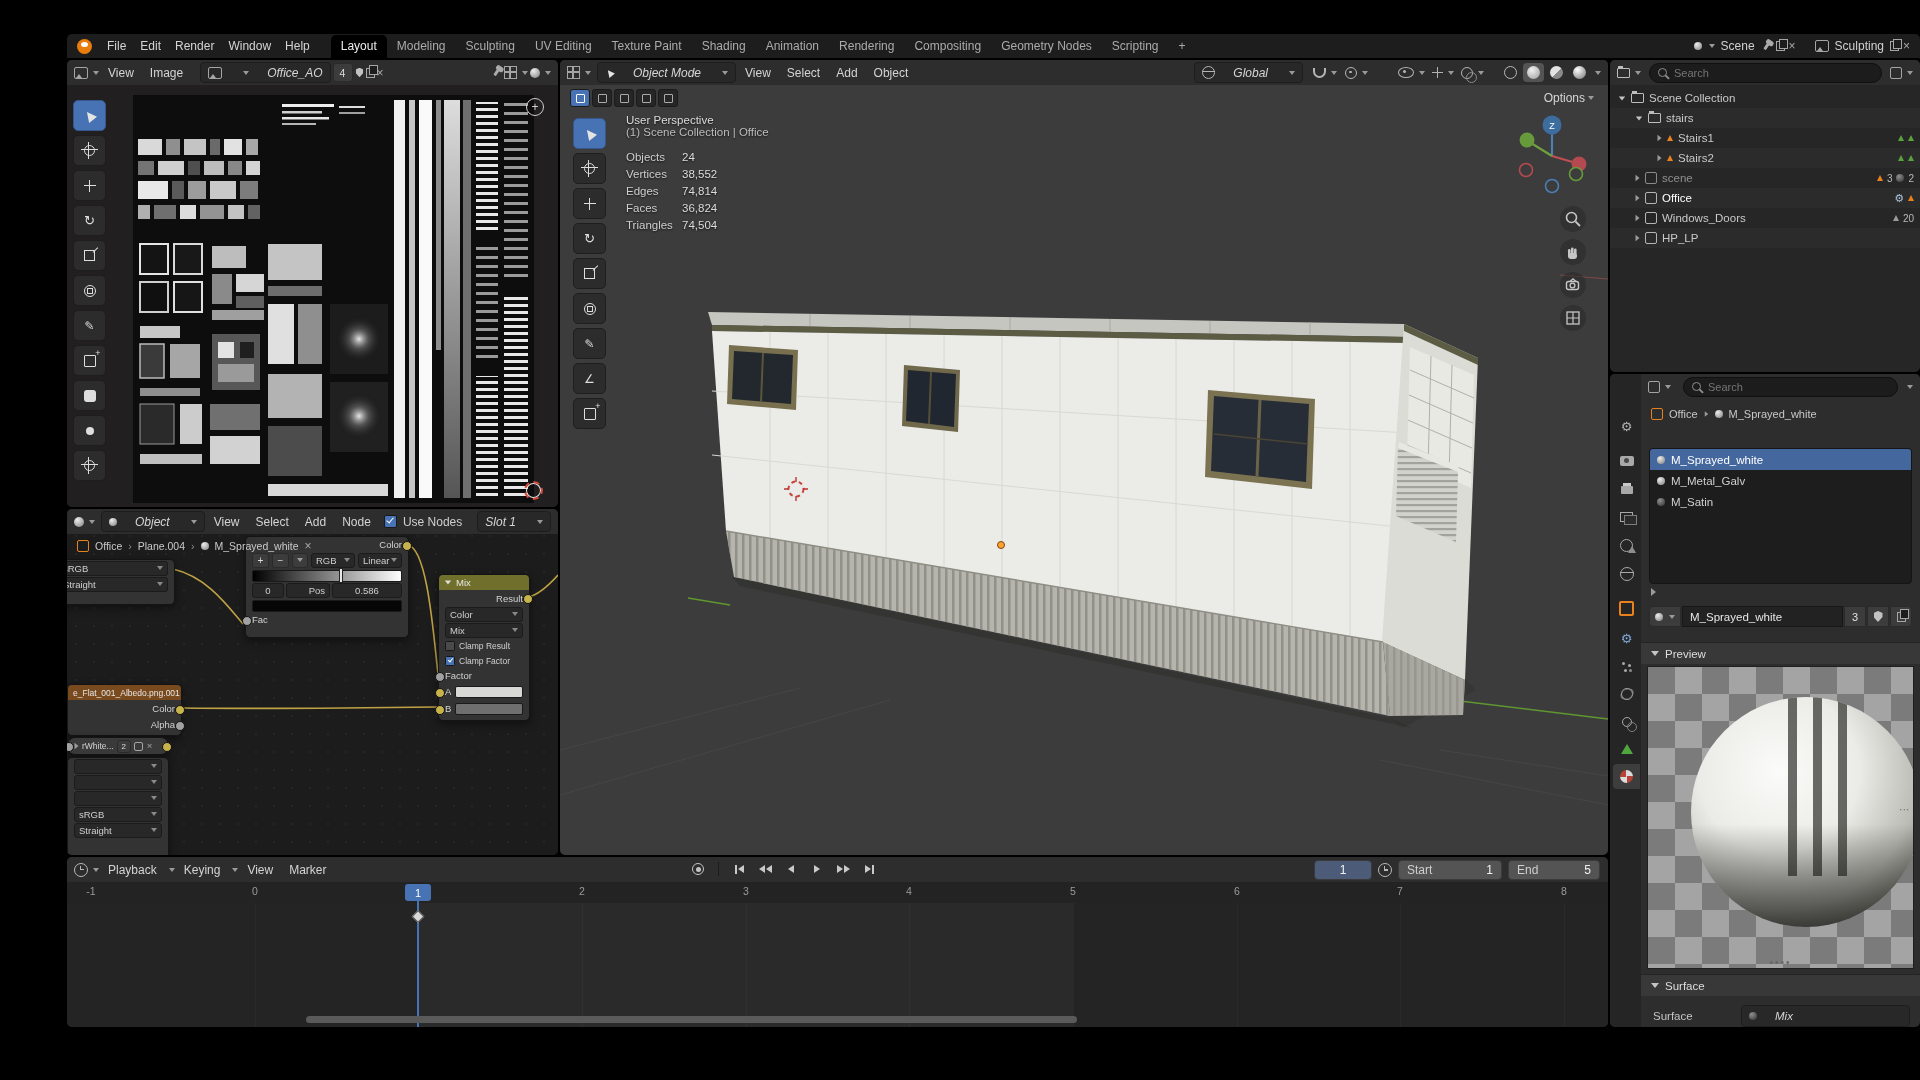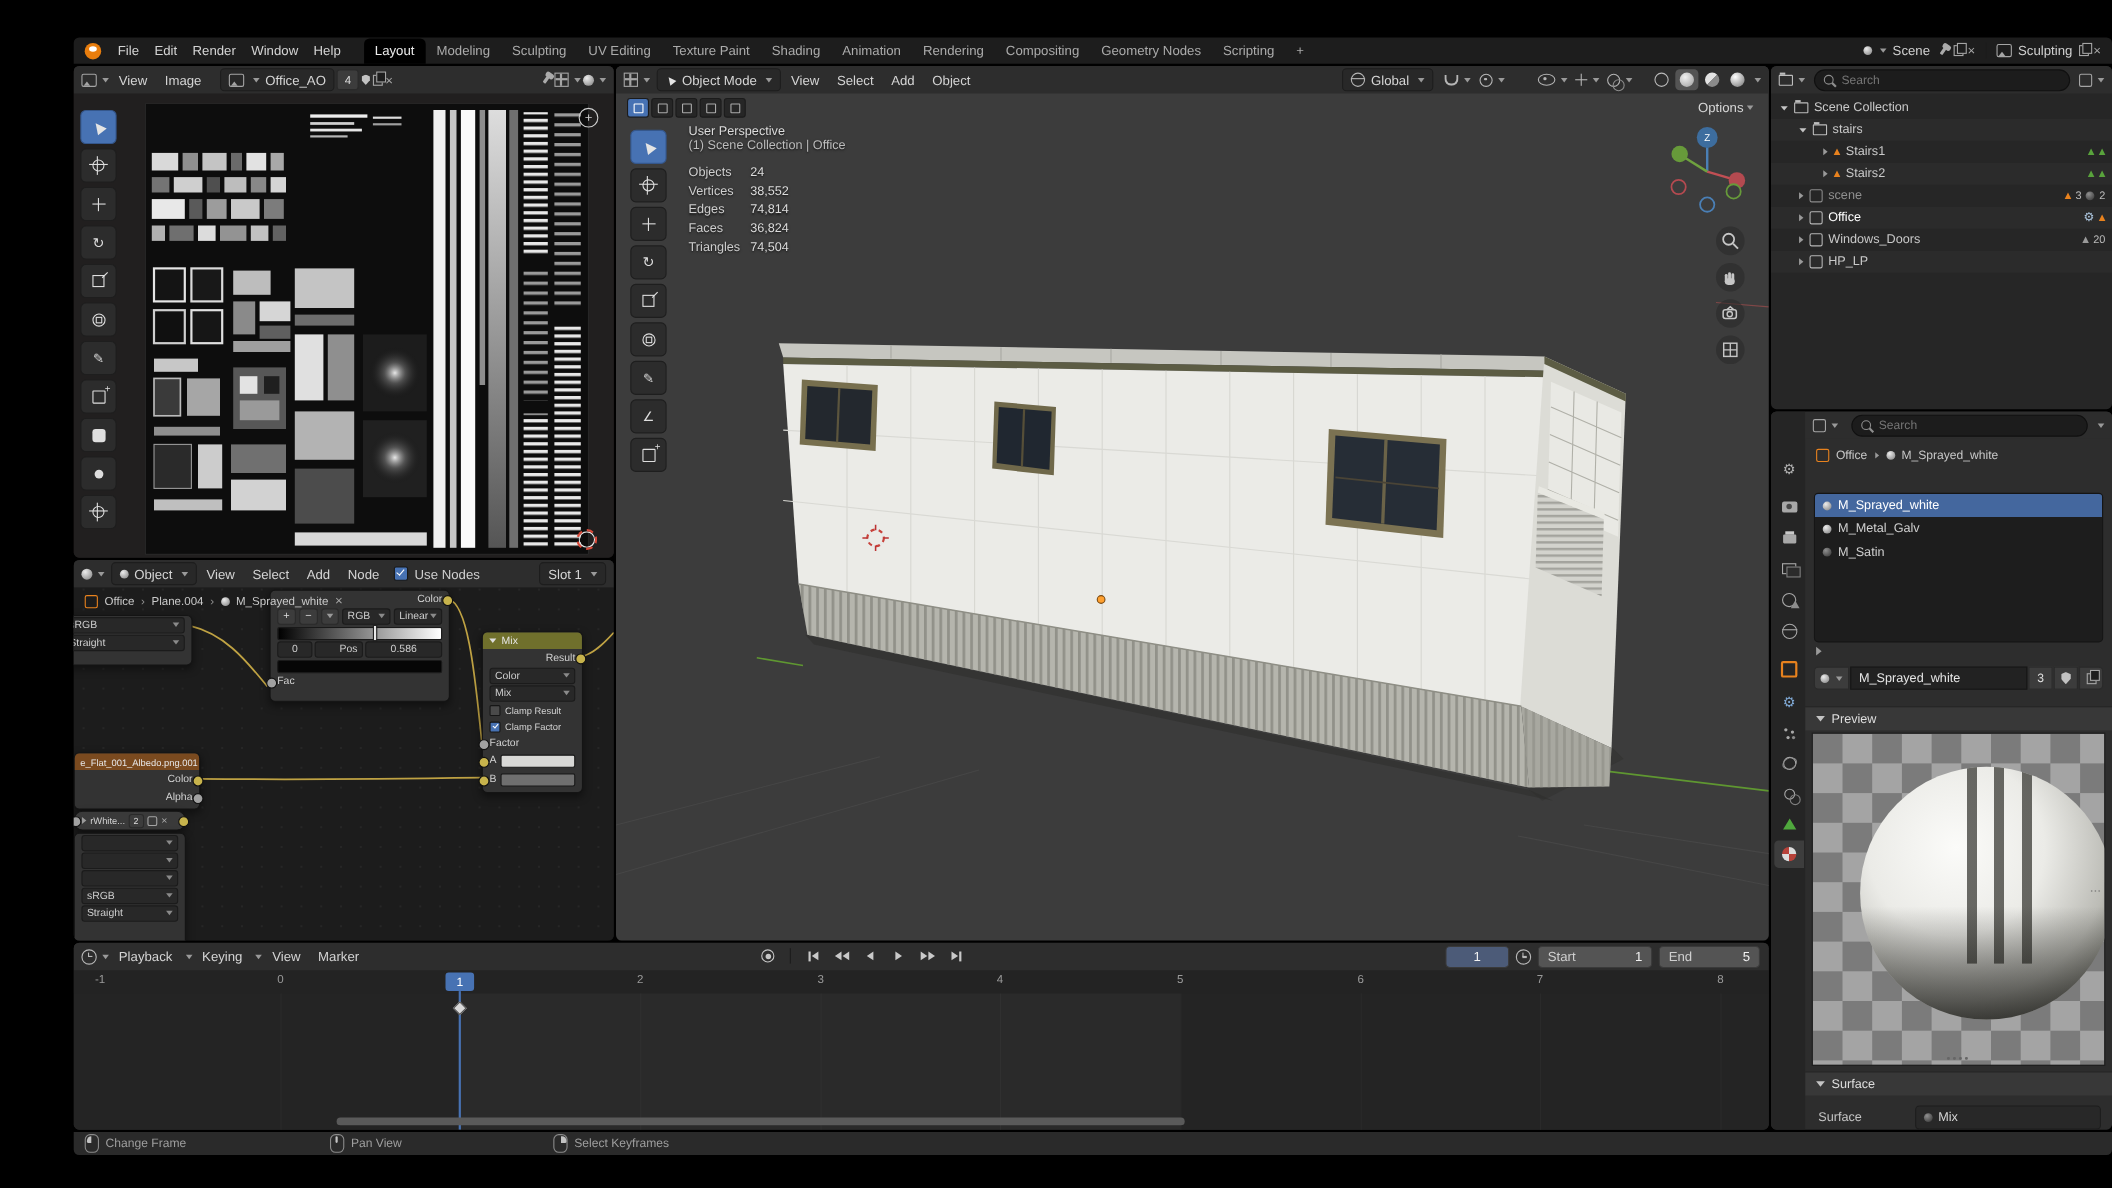--- a/index.html
+++ b/index.html
@@ -7,21 +7,21 @@
        font-family:"Liberation Sans","DejaVu Sans",sans-serif;font-size:12px;color:#c8c8c8;
        -webkit-font-smoothing:antialiased;}
   .abs{position:absolute;}
   .nowrap{white-space:nowrap;}
 
   
   .cv{width:0;height:0;border-left:3.5px solid transparent;border-right:3.5px solid transparent;border-top:4.5px solid #9a9a9a;display:inline-block;margin-left:3px;flex:none;}
   .tr-r{width:0;height:0;border-top:4px solid transparent;border-bottom:4px solid transparent;border-left:5px solid #9a9a9a;display:inline-block;flex:none;}
   .tr-d{width:0;height:0;border-left:4px solid transparent;border-right:4px solid transparent;border-top:5px solid #c4c4c4;display:inline-block;flex:none;}
   .menu{padding:2px 7px;border-radius:3px;color:#d4d4d4;white-space:nowrap;}
-  .dd{display:inline-flex;align-items:center;gap:5px;background:#282828;border:1px solid #1d1d1d;border-radius:4px;padding:0 7px;height:19px;color:#d6d6d6;white-space:nowrap;}
+  .dd{display:inline-flex;align-items:center;gap:18px;background:#282828;border:1px solid #1d1d1d;border-radius:4px;padding:0 7px;height:19px;color:#d6d6d6;white-space:nowrap;font-style:italic;}
   .btn{display:inline-flex;align-items:center;justify-content:center;background:#3c3c3c;border:1px solid #2a2a2a;border-radius:3px;color:#ddd;}
   .nf{display:inline-flex;align-items:center;background:#545454;border-radius:4px;border:1px solid #3a3a3a;color:#f2f2f2;padding:0 8px;height:18px;}
   .search{display:flex;align-items:center;gap:5px;background:#1c1c1c;border:1px solid #101010;border-radius:10px;padding:0 8px;height:18px;min-width:0;}
   .search input{background:transparent;border:none;outline:none;color:#bdbdbd;font-size:11px;width:100%;font-family:inherit;}
   .mag{width:7px;height:7px;border:1.5px solid #8e8e8e;border-radius:50%;position:relative;flex:none;}
   .mag::after{content:"";position:absolute;width:4.5px;height:1.5px;background:#8e8e8e;transform:rotate(45deg);right:-3.5px;bottom:-1.5px;}
   .cb{width:11px;height:11px;border:1px solid #191919;background:#545454;border-radius:2px;flex:none;}
   .cb.on{background:#4772b3;}
   .cb.on::after{content:"";display:block;width:3px;height:6px;border-right:1.6px solid #fff;border-bottom:1.6px solid #fff;transform:rotate(40deg);margin:0px 0 0 3.5px;}
   .x-ic::before{content:"×";color:#a8a8a8;font-size:12px;line-height:1;}
@@ -1137,28 +1137,14 @@
       <div class="abs" style="left:12px;right:10px;top:630px;height:24px;display:flex;align-items:center;gap:8px;font-size:11.5px;">
         <span style="width:80px;color:#c4c4c4;">Surface</span>
         <span class="dd" style="flex:1;height:20px;">
           <span class="i-circle sm dark"></span>
           <span>Mix</span>
         </span>
       </div>
     </div>
   </div>
 
-  <div id="status" class="abs">
-    <span class="hint" style="left:10px;">
-      <span class="mbtn l"></span>
-      <span>Change Frame</span>
-    </span>
-    <span class="hint" style="left:233px;">
-      <span class="mbtn m"></span>
-      <span>Pan View</span>
-    </span>
-    <span class="hint" style="left:436px;">
-      <span class="mbtn r"></span>
-      <span>Select Keyframes</span>
-    </span>
-  </div>
 
 </div>
 
 </body></html>

